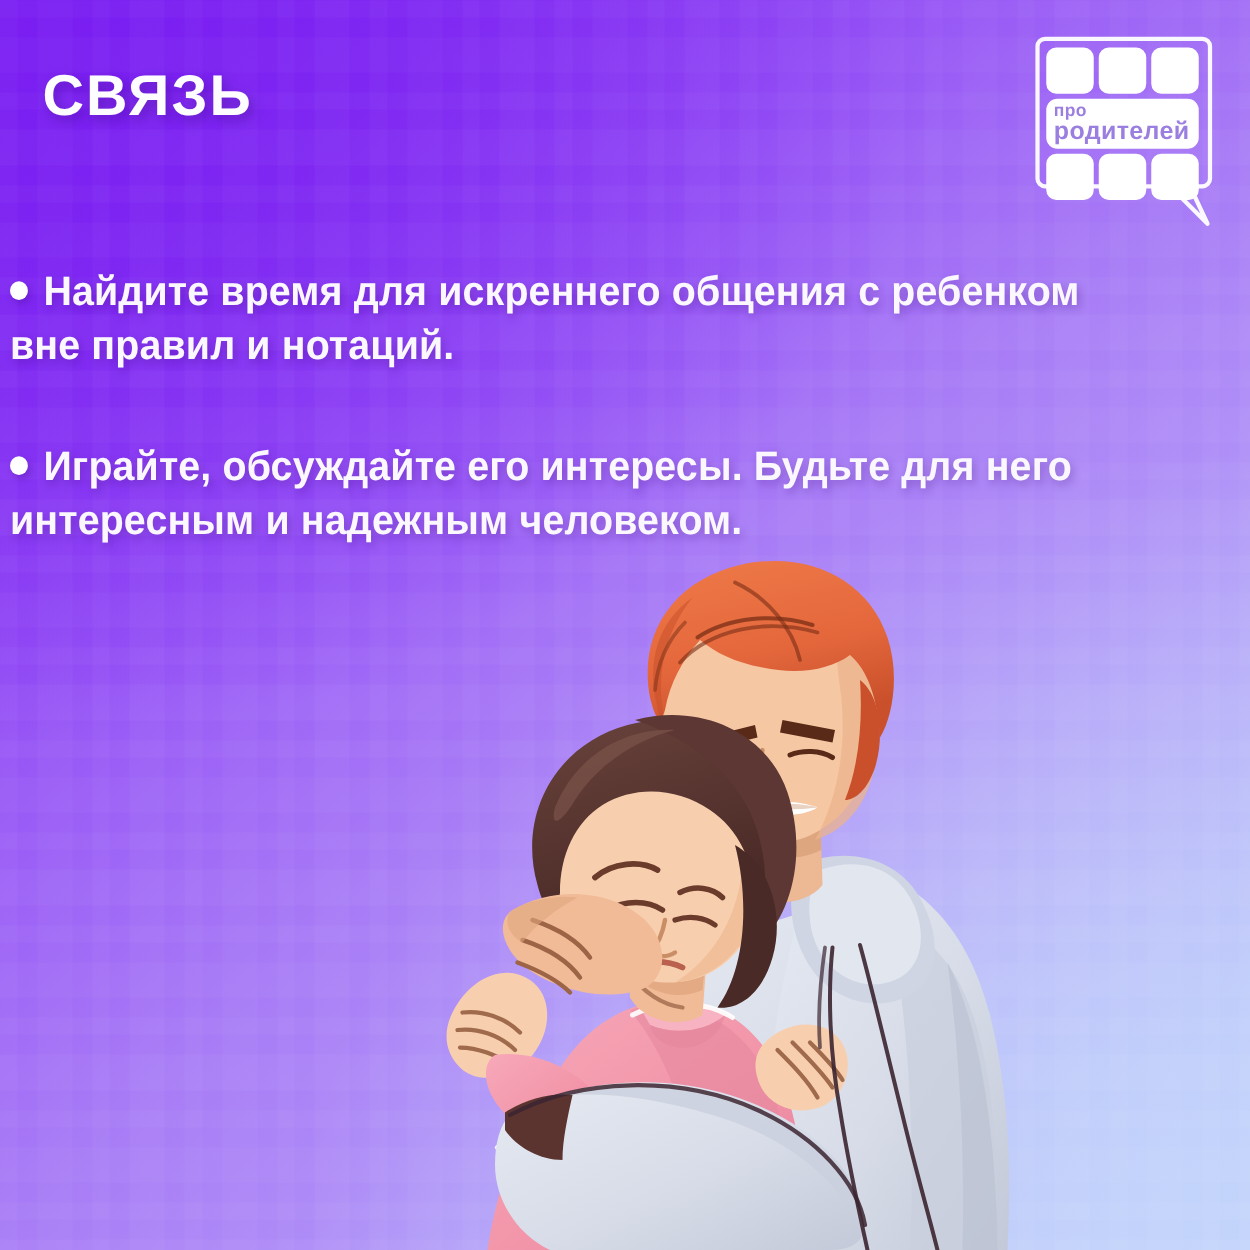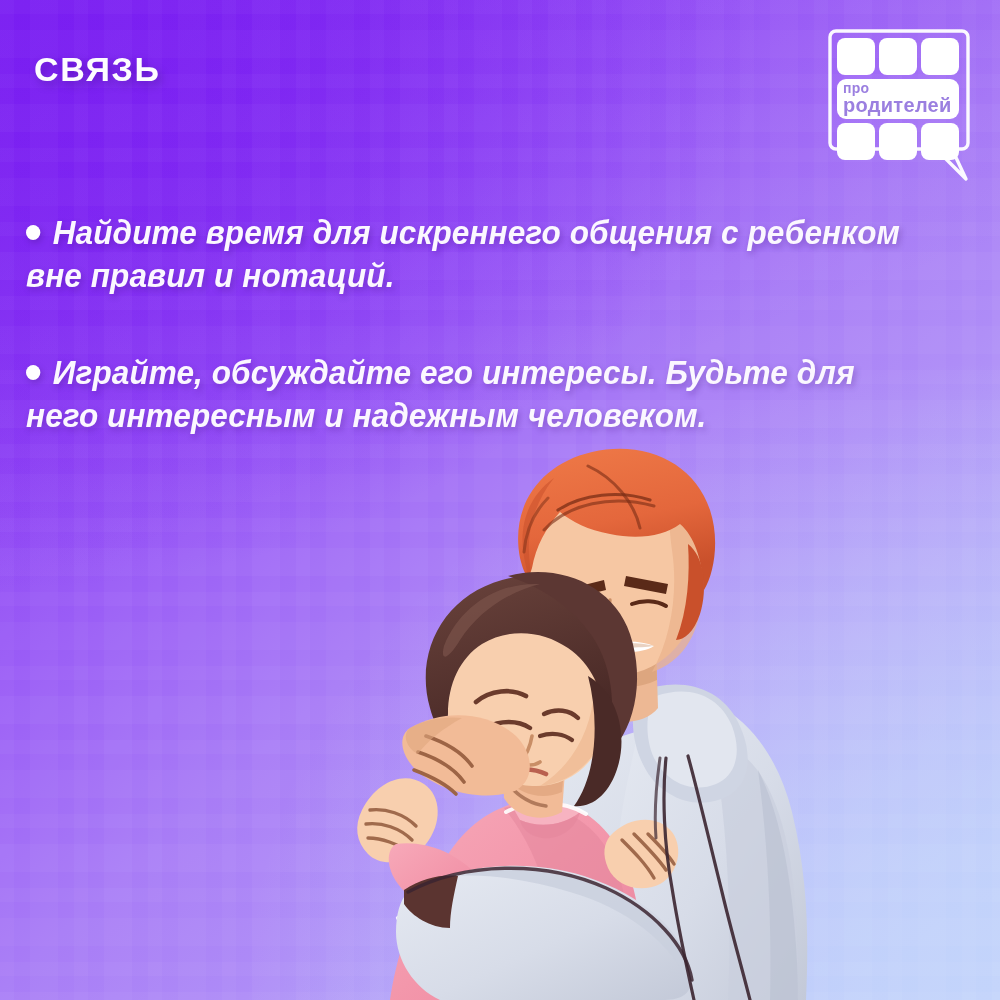--- a/index.html
+++ b/index.html
@@ -70,36 +70,35 @@
   }
 
   
   .headline {
     position: absolute;
     left: 34px;
     top: 48px;
     width: 760px;
     color: #fdfcff;
     font-weight: 700;
-    font-size: 34px;
+    font-size: 46px;
     line-height: 1.24;
     letter-spacing: 1.6px;
     text-transform: uppercase;
     text-shadow: 3px 4px 9px rgba(52,0,120,.38);
     font-stretch: condensed;
   }
   .headline .l2 { display: block; }
 
   
   .bullets {
     position: absolute;
-    left: 26px;
+    left: 8px;
     top: 212px;
     width: 944px;
-    font-style: italic;
   }
   .bullet {
     color: #fbf7ff;
     font-size: 33px;
     line-height: 1.30;
     font-weight: 700;
     letter-spacing: .1px;
     text-shadow: 2px 3px 7px rgba(58,10,120,.30);
     margin-bottom: 54px;
     transform: scaleX(.955);

